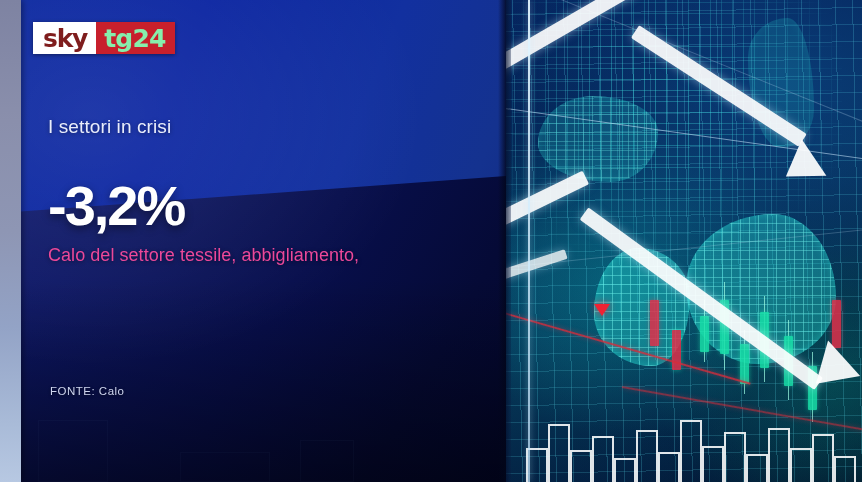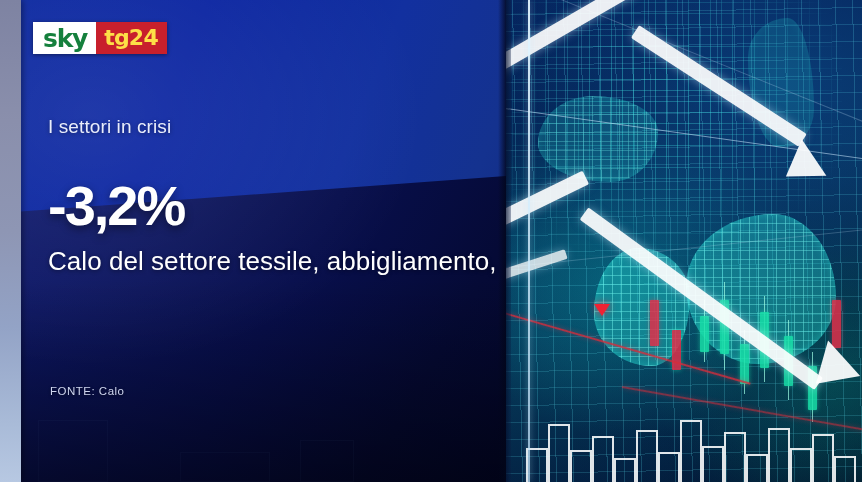--- a/index.html
+++ b/index.html
@@ -74,39 +74,39 @@
   .ghost{ position:absolute; border:1px solid rgba(120,150,230,.07); }
   .leftstrip{ position:absolute; left:0; top:0; width:21px; height:482px;
     background:linear-gradient(to bottom,#7e83a2 0%,#8a8fac 25%,#8e96b4 48%,#93a3c6 68%,#a9bbd8 88%,#b7c8e2 100%);
     box-shadow:2px 0 6px rgba(0,0,0,.35); }
   .panel-edge{ position:absolute; left:498px; top:0; width:9px; height:482px;
     background:linear-gradient(to right, rgba(3,8,34,.0), rgba(2,6,26,.9)); }
 
   
   .logo{ position:absolute; left:33px; top:22px; display:flex; height:32px;
          box-shadow:0 1px 4px rgba(0,0,0,.45); }
-  .logo-sky{ background:#ffffff; color:#15803d; display:flex; align-items:center;
+  .logo-sky{ background:#ffffff; color:#7f1d1d; display:flex; align-items:center;
     padding:0 9px 0 10px; font-size:25px; font-weight:700; letter-spacing:-1.2px;
     font-family:"DejaVu Sans", sans-serif; line-height:1; }
-  .logo-tg{ background:#c8202c; color:#fde047; display:flex; align-items:center;
-    padding:0 9px 0 8px; font-size:22px; font-weight:700; letter-spacing:-.8px;
+  .logo-tg{ background:#c8202c; color:#86efac; display:flex; align-items:center;
+    padding:0 9px 0 8px; font-size:25px; font-weight:700; letter-spacing:-.8px;
     font-family:"DejaVu Sans", sans-serif; line-height:1; }
 
   
   .headline{ position:absolute; left:48px; top:78px; color:#fff;
     font-size:31px; font-weight:700; letter-spacing:-.4px; line-height:1.05;
     text-shadow:0 2px 5px rgba(0,0,0,.4); }
   .subhead{ position:absolute; left:48px; top:116px; color:#e9edfb;
     font-size:19px; font-weight:400; letter-spacing:.1px;
     text-shadow:0 1px 4px rgba(0,0,0,.4); }
   .bignum{ position:absolute; left:48px; top:178px; color:#ffffff;
     font-size:56px; font-weight:700; letter-spacing:-2px; line-height:1;
     text-shadow:0 3px 8px rgba(0,0,0,.45); }
-  .desc{ position:absolute; left:48px; top:243px; color:#ffffff;
-    font-size:26px; font-weight:400; line-height:1.42; letter-spacing:.05px;
+  .desc{ position:absolute; left:48px; top:243px; color:#ec4899;
+    font-size:18px; font-weight:400; line-height:1.42; letter-spacing:.05px;
     text-shadow:0 1px 4px rgba(0,0,0,.45); }
   .desc div{ white-space:nowrap; }
   .source{ position:absolute; left:50px; top:385px; color:#cfd6ef;
     font-size:11.5px; font-weight:400; letter-spacing:.5px;
     text-shadow:0 1px 3px rgba(0,0,0,.5); }
 </style>
 </head>
 <body>
 
 <div id="stage">

